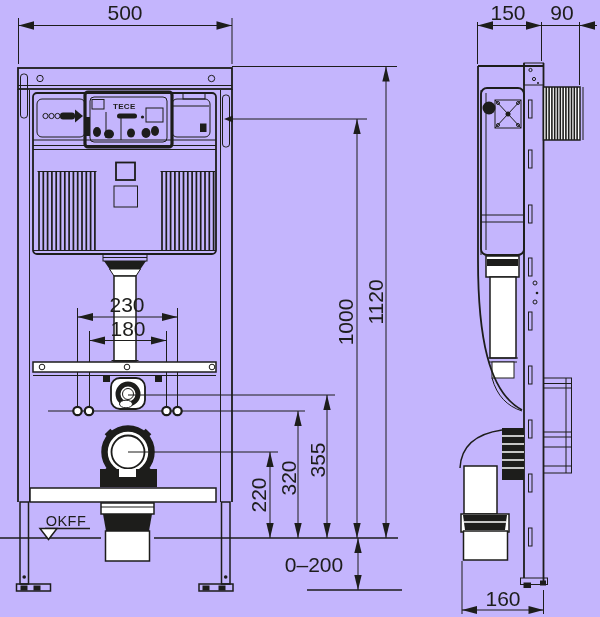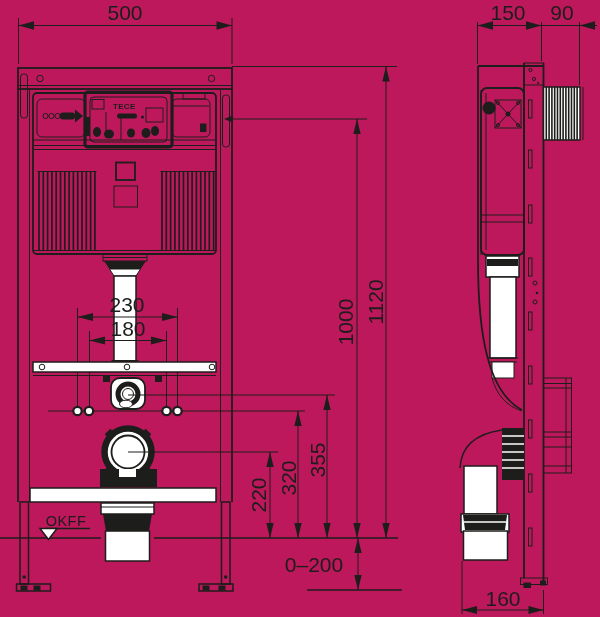--- a/index.html
+++ b/index.html
@@ -1,16 +1,16 @@
 <!DOCTYPE html>
 <html><head>
 <meta charset="utf-8">
 <style>
   html,body{margin:0;padding:0;background:#ffffff;}
-  #stage{width:600px;height:617px;position:relative;background:#be185d;overflow:hidden;}
+  #stage{width:600px;height:617px;position:relative;background:#c4b5fd;overflow:hidden;}
   svg{display:block;}
   
   .ln{stroke:#1d1d1b;fill:none;stroke-width:1.5;}
   .tn{stroke:#1d1d1b;fill:none;stroke-width:1;}
   .md{stroke:#1d1d1b;fill:none;stroke-width:1.8;}
   .tk{stroke:#1d1d1b;fill:none;stroke-width:3.2;}
   .fl{fill:#1d1d1b;stroke:none;}
   .whf{fill:#ffffff;}
   .ribs{stroke:#1d1d1b;stroke-width:1.7;fill:none;}
   .hatch{stroke:#1d1d1b;stroke-width:1.6;fill:none;}

